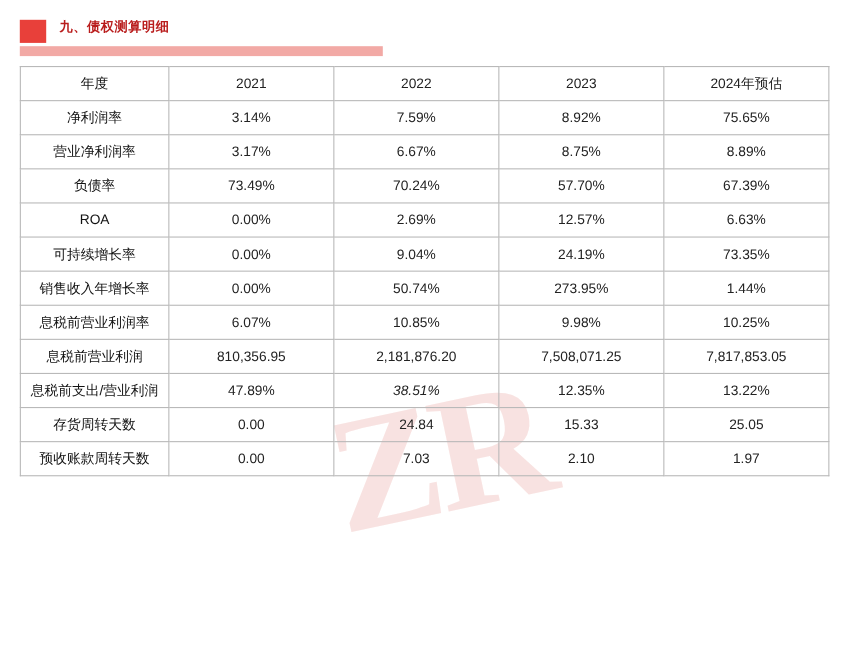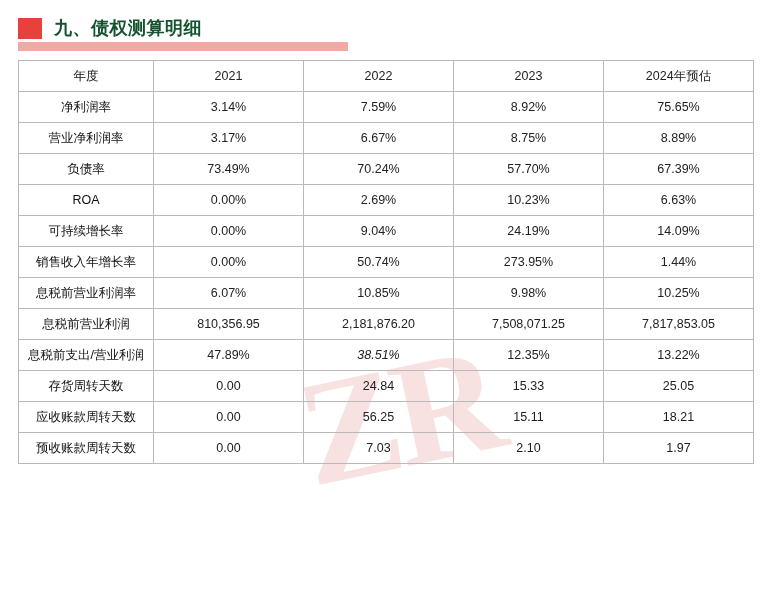--- a/index.html
+++ b/index.html
@@ -41,24 +41,24 @@
     left: 0;
     top: 26px;
     width: 330px;
     height: 9px;
     background: #f2a9a5;
   }
   .heading-text {
     position: absolute;
     left: 36px;
     top: 0px;
-    font-size: 18px;
+    font-size: 12px;
     font-weight: bold;
     letter-spacing: 0.5px;
-    color: #14532d;
+    color: #b91c1c;
     white-space: nowrap;
   }
   
   .watermark {
     position: absolute;
     left: 300px;
     top: 330px;
     font-size: 150px;
     font-weight: bold;
     color: #f6d9d7;
@@ -160,30 +160,30 @@
           <td>73.49%</td>
           <td>70.24%</td>
           <td>57.70%</td>
           <td>67.39%</td>
         </tr>
 
         <tr>
           <td class="label">ROA</td>
           <td>0.00%</td>
           <td>2.69%</td>
-          <td>10.23%</td>
+          <td>12.57%</td>
           <td>6.63%</td>
         </tr>
 
         <tr>
           <td class="label">可持续增长率</td>
           <td>0.00%</td>
           <td>9.04%</td>
           <td>24.19%</td>
-          <td>14.09%</td>
+          <td>73.35%</td>
         </tr>
 
         <tr>
           <td class="label">销售收入年增长率</td>
           <td>0.00%</td>
           <td>50.74%</td>
           <td>273.95%</td>
           <td>1.44%</td>
         </tr>
 
@@ -212,27 +212,20 @@
         </tr>
 
         <tr>
           <td class="label">存货周转天数</td>
           <td>0.00</td>
           <td>24.84</td>
           <td>15.33</td>
           <td>25.05</td>
         </tr>
 
-        <tr>
-          <td class="label">应收账款周转天数</td>
-          <td>0.00</td>
-          <td>56.25</td>
-          <td>15.11</td>
-          <td>18.21</td>
-        </tr>
 
         <tr>
           <td class="label">预收账款周转天数</td>
           <td>0.00</td>
           <td>7.03</td>
           <td>2.10</td>
           <td>1.97</td>
         </tr>
 
 

